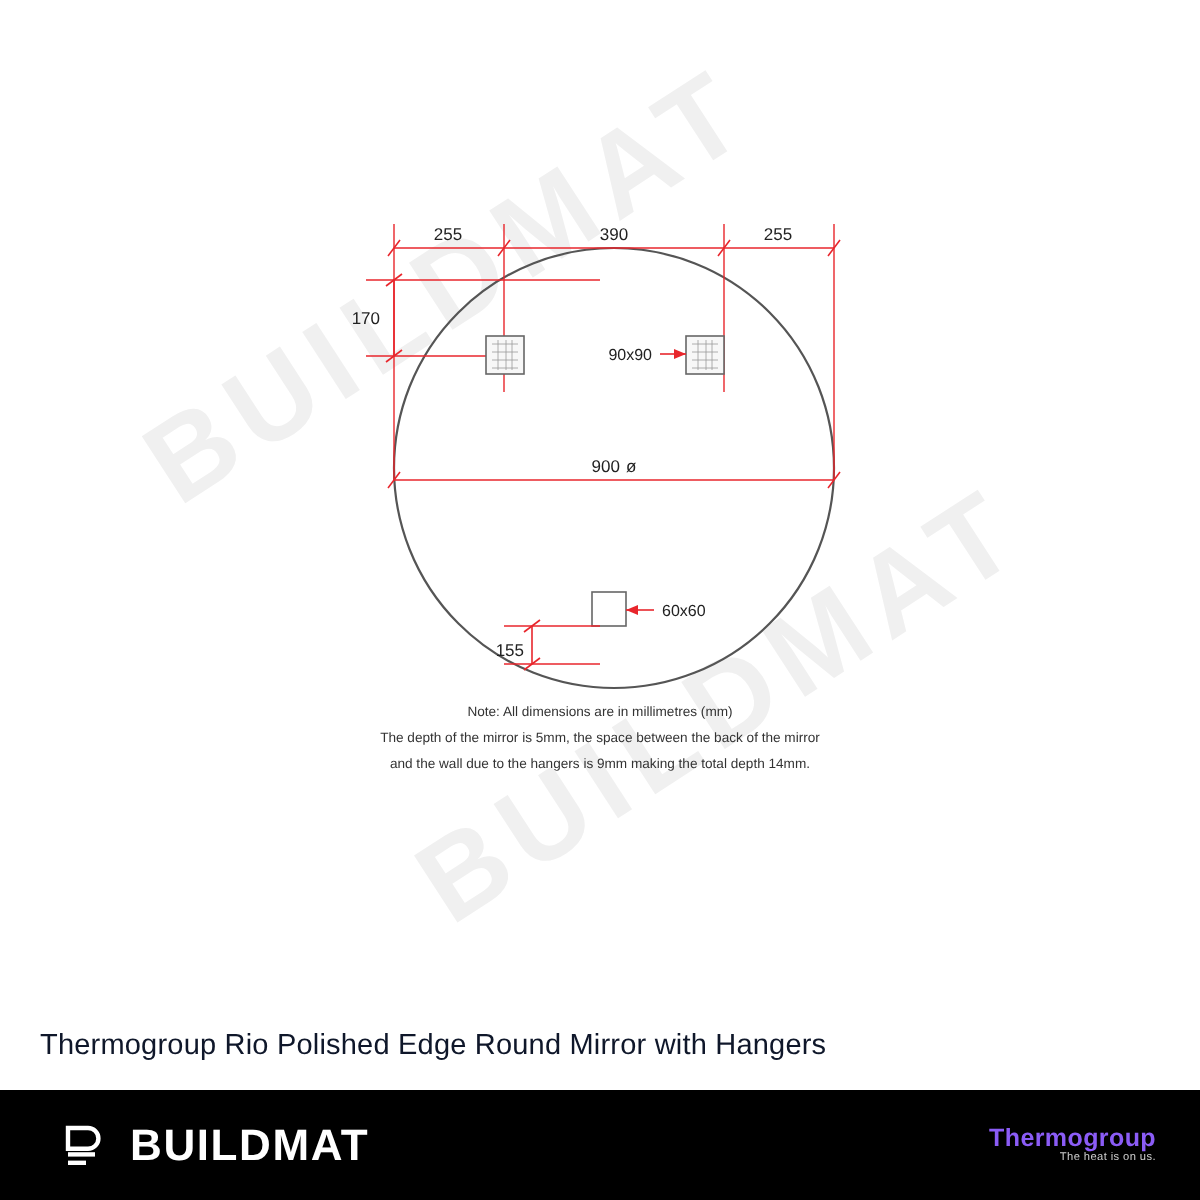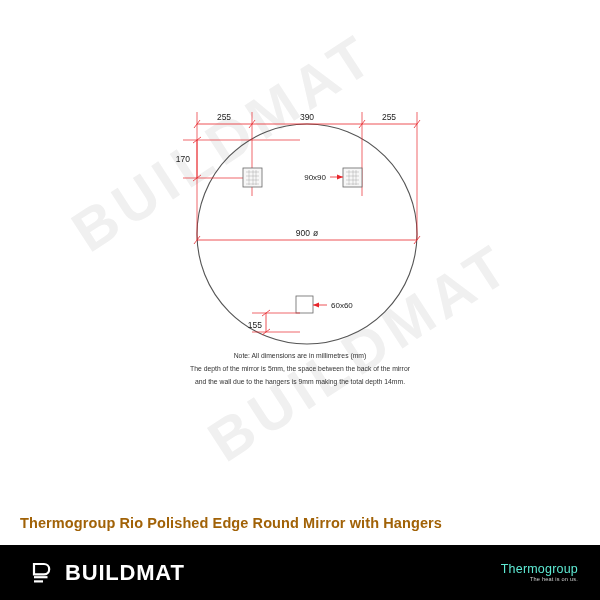--- a/index.html
+++ b/index.html
@@ -44,22 +44,22 @@
   
   #product-title {
     position: absolute;
     left: 20px;
     top: 500px;
     width: 560px;
     height: 45px;
     display: flex;
     align-items: center;
     font-size: 14.5px;
-    font-weight: bold;
-    color: #a16207;
+    font-weight: normal;
+    color: #0f172a;
     letter-spacing: 0.1px;
     z-index: 3;
   }
 
   
   #bottom-bar {
     position: absolute;
     left: 0;
     top: 545px;
     width: 600px;
@@ -86,23 +86,23 @@
     font-size: 22px;
     font-weight: bold;
     letter-spacing: 0.8px;
   }
   #partner-logo {
     margin-right: 22px;
     text-align: right;
     line-height: 1.05;
   }
   #partner-logo .partner-name {
-    color: #5eead4;
+    color: #8b5cf6;
     font-size: 12.5px;
-    font-weight: normal;
+    font-weight: bold;
     letter-spacing: 0.2px;
   }
   #partner-logo .partner-tagline {
     color: #cfcfcf;
     font-size: 5.6px;
     letter-spacing: 0.2px;
     margin-top: 1px;
   }
 
   text {

